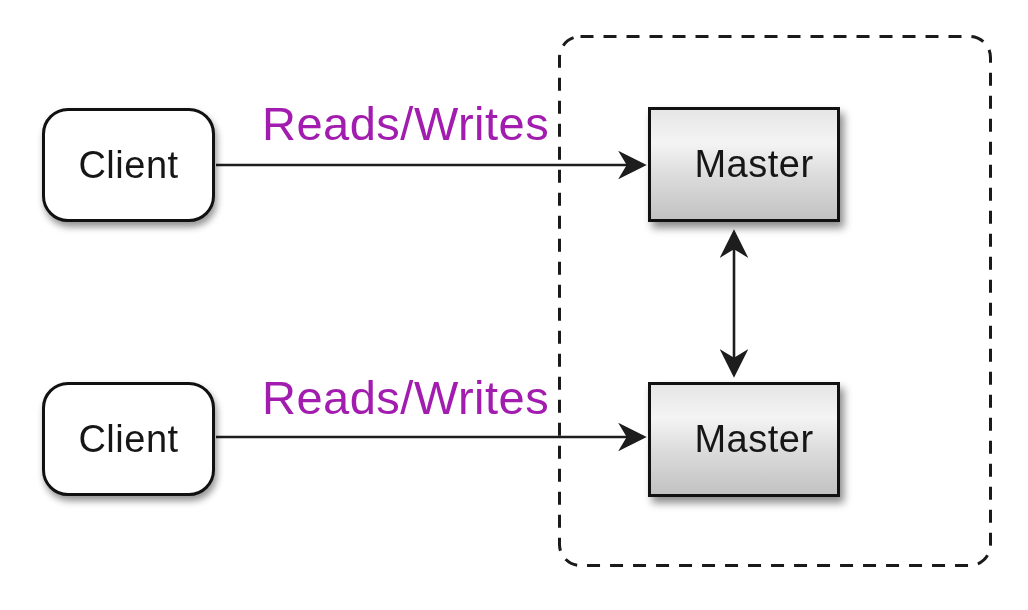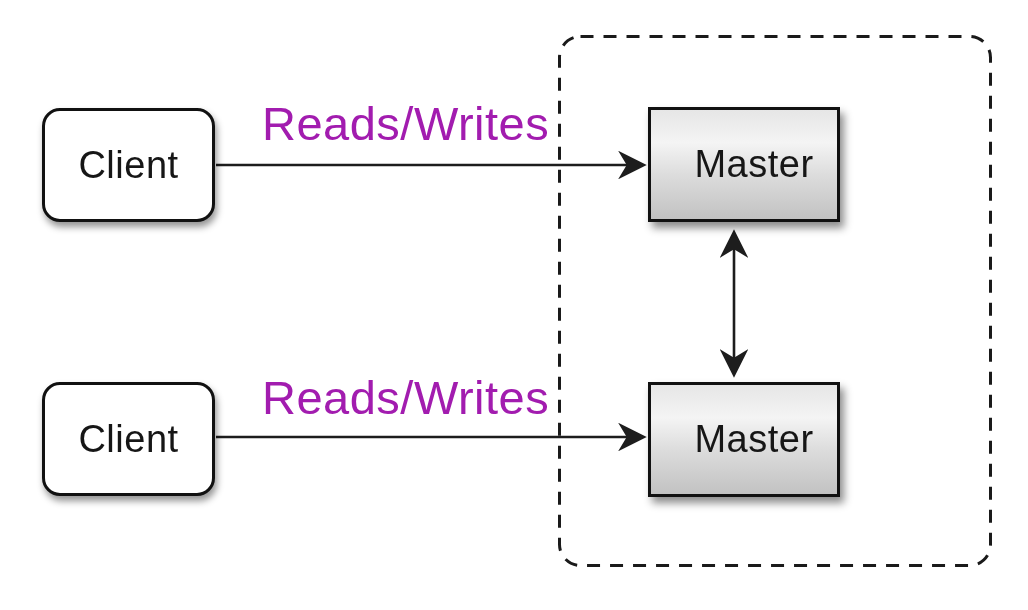--- a/index.html
+++ b/index.html
@@ -27,21 +27,21 @@
     justify-content: center;
     font-size: 38px;
     color: #161616;
     letter-spacing: 0.5px;
   }
   .client {
     left: 42px;
     width: 167px;
     height: 108px;
     border: 3px solid #111111;
-    border-radius: 18px;
+    border-radius: 26px;
     background: #ffffff;
     box-shadow: 2px 5px 7px rgba(0,0,0,0.42);
   }
   .client-1 { top: 108px; }
   .client-2 { top: 382px; }
   .master {
     left: 648px;
     width: 166px;
     height: 109px;
     border: 3px solid #111111;

